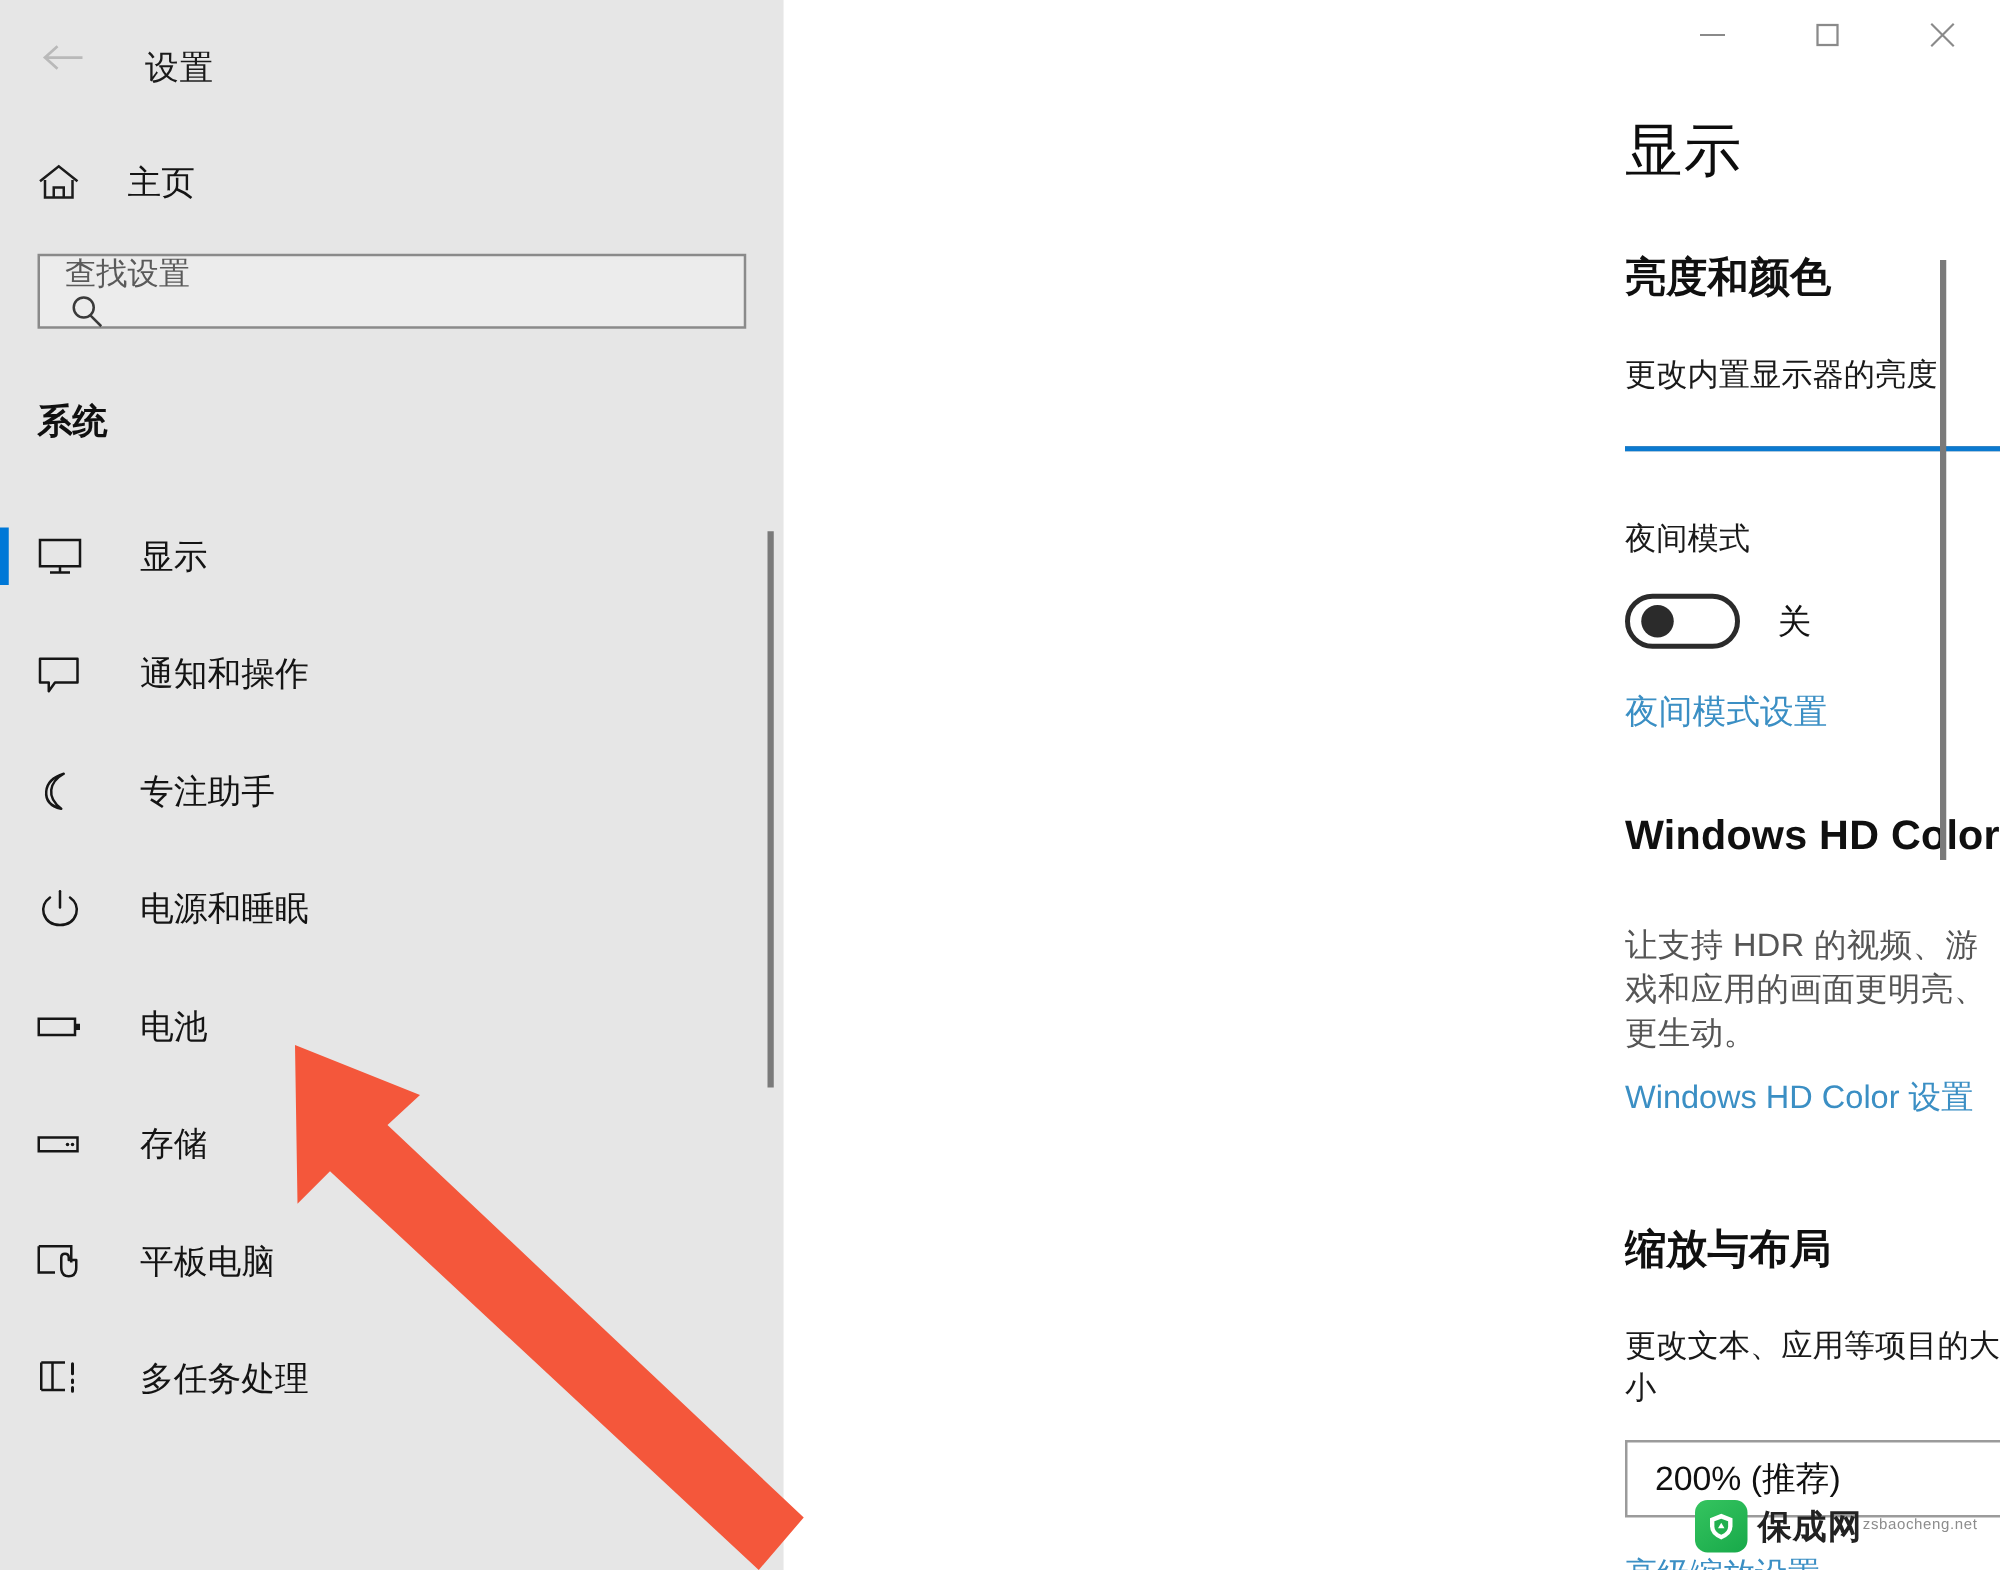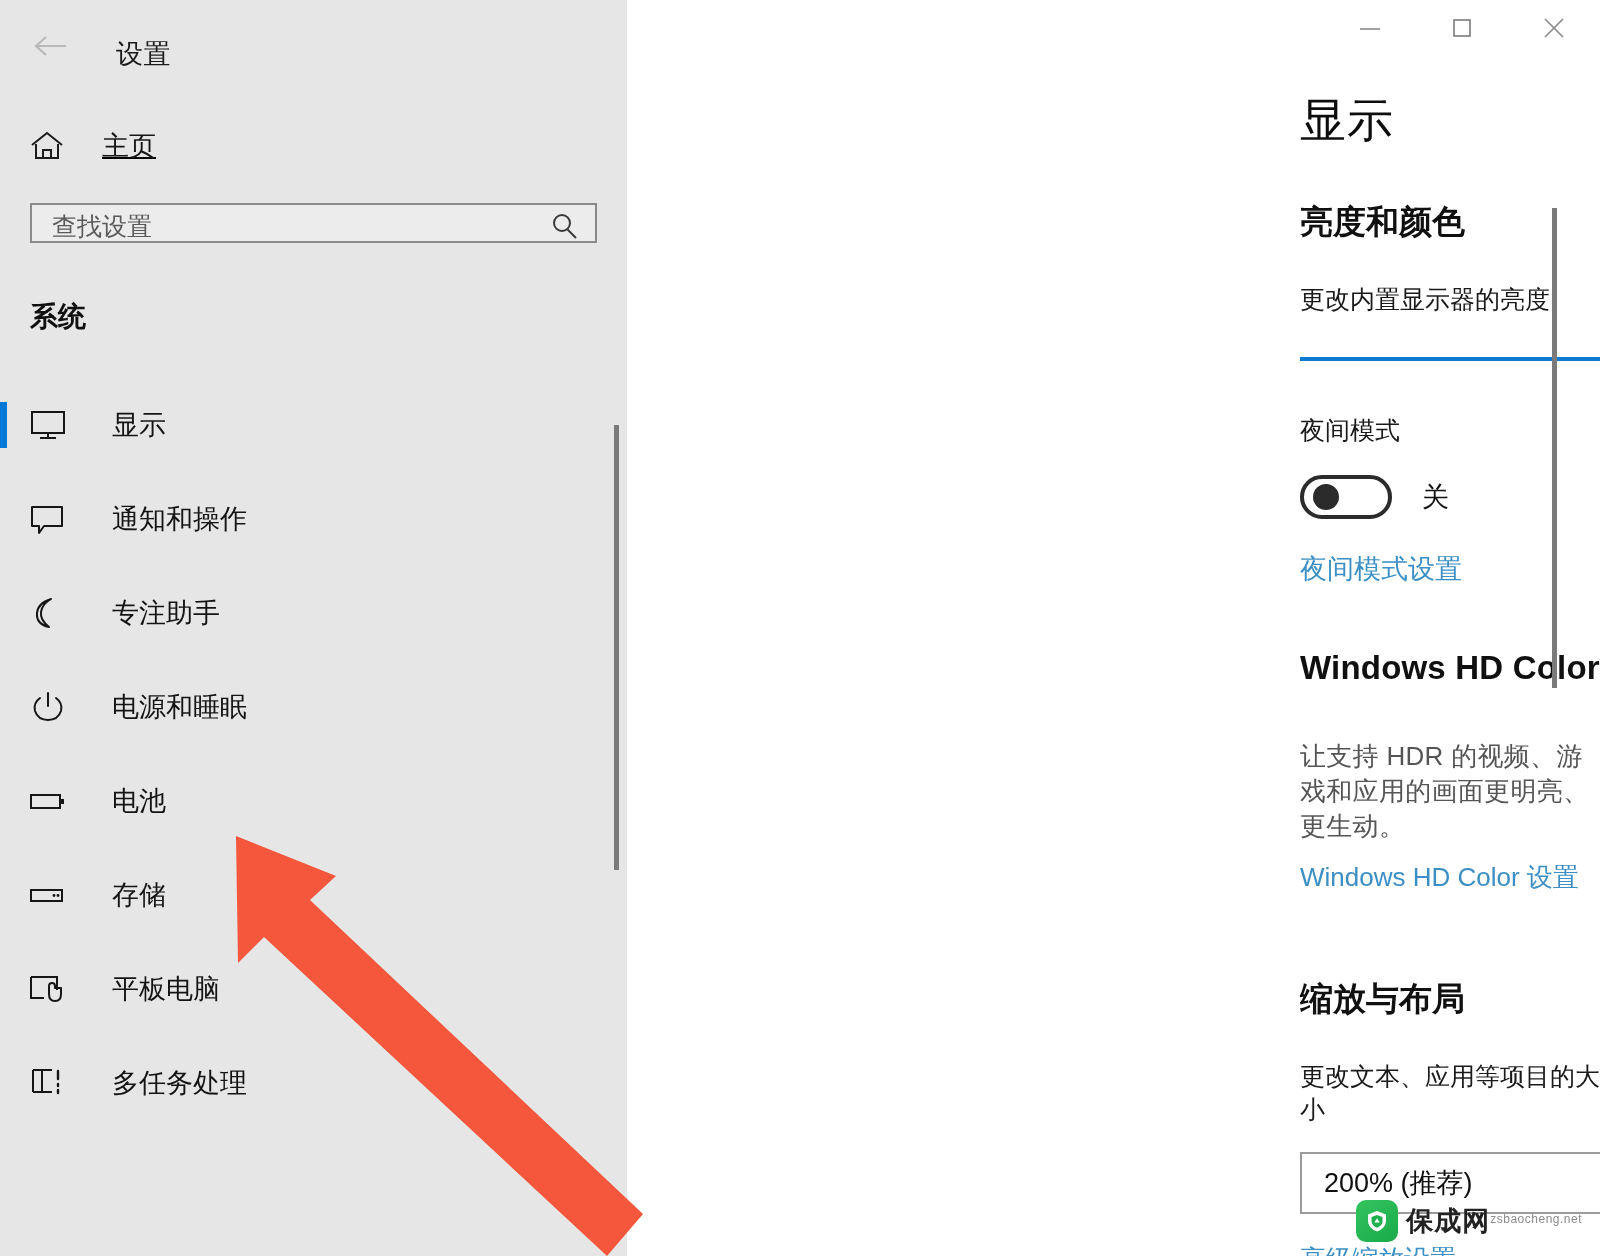--- a/index.html
+++ b/index.html
@@ -45,37 +45,37 @@
     line-height: 1;
   }
 
   .home-row {
     display: flex;
     align-items: center;
     height: 60px;
     padding-left: 28px;
     margin-top: 48px;
     cursor: default;
-    text-decoration: underline;
   }
   .home-icon { width: 44px; display: flex; align-items: center; justify-content: flex-start; }
   .home-label {
     margin-left: 30px;
     font-size: 27px;
     color: #151515;
   }
 
   .search-wrap {
     margin: 27px 30px 0 30px;
-    height: 40px;
+    height: 60px;
     background: #ececec;
     border: 2px solid #8a8a8a;
     display: flex;
-    align-items: flex-end;
+    align-items: flex-start;
     padding: 0 14px 0 20px;
+    flex-direction: column;
   }
   .search-input {
     flex: 1;
     border: none;
     outline: none;
     background: transparent;
     font-family: "Liberation Sans", "DejaVu Sans", sans-serif;
     font-size: 25px;
     color: #444;
   }

